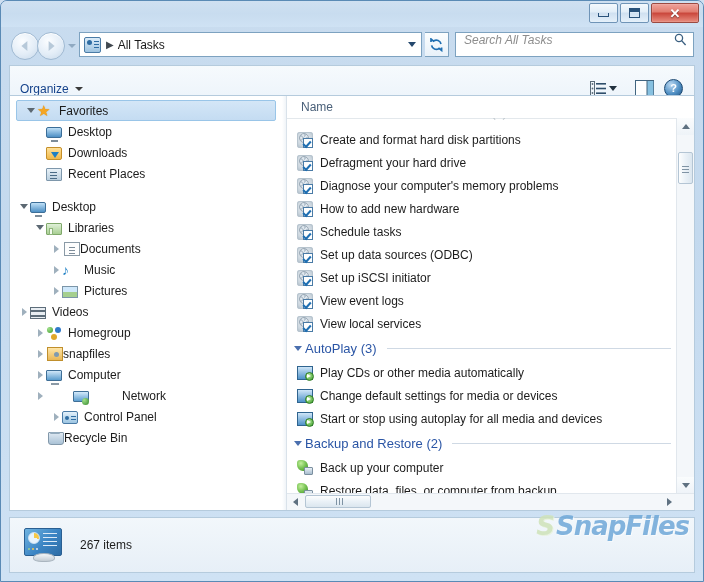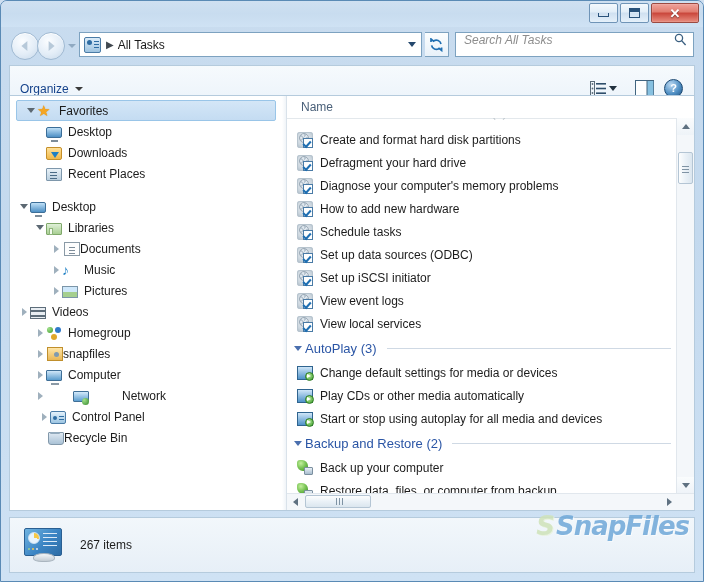--- a/index.html
+++ b/index.html
@@ -857,21 +857,21 @@
             <span class="ico ic-comp"></span>
             <span class="navlabel">Computer</span>
           </div>
           <div class="navrow" style="padding-left: 24px; gap: 27px;">
             <span class="tri">
               <i class="t-closed"></i>
             </span>
             <span class="ico ic-net"></span>
             <span class="navlabel">Network</span>
           </div>
-          <div class="navrow" style="padding-left: 28px;">
+          <div class="navrow" style="padding-left: 40px;">
             <span class="tri">
               <i class="t-closed"></i>
             </span>
             <span class="ico ic-cp"></span>
             <span class="navlabel">Control Panel</span>
           </div>
           <div class="navrow" style="padding-left: 24px;">
             <span class="tri"></span>
             <span class="ico ic-bin"></span>
             <span class="navlabel">Recycle Bin</span>
@@ -946,27 +946,27 @@
               <span class="gtri">
                 <i></i>
               </span>
               <span>AutoPlay (3)</span>
               <span class="gline"></span>
             </div>
             <div class="lrow">
               <span class="ico ic-autoplay">
                 <i></i>
               </span>
+              <span>Play CDs or other media automatically</span>
+            </div>
+            <div class="lrow">
+              <span class="ico ic-autoplay">
+                <i></i>
+              </span>
               <span>Change default settings for media or devices</span>
-            </div>
-            <div class="lrow">
-              <span class="ico ic-autoplay">
-                <i></i>
-              </span>
-              <span>Play CDs or other media automatically</span>
             </div>
             <div class="lrow">
               <span class="ico ic-autoplay">
                 <i></i>
               </span>
               <span>Start or stop using autoplay for all media and devices</span>
             </div>
             <div class="grouphdr">
               <span class="gtri">
                 <i></i>

